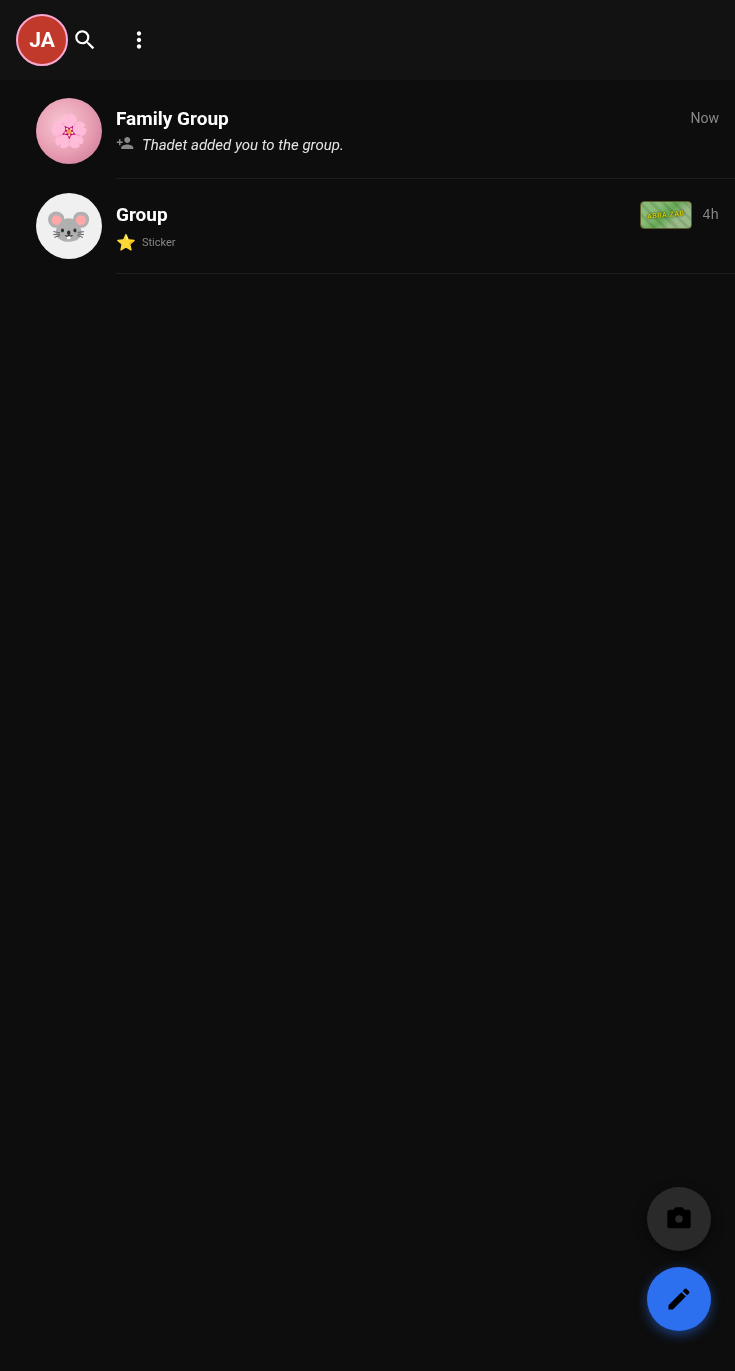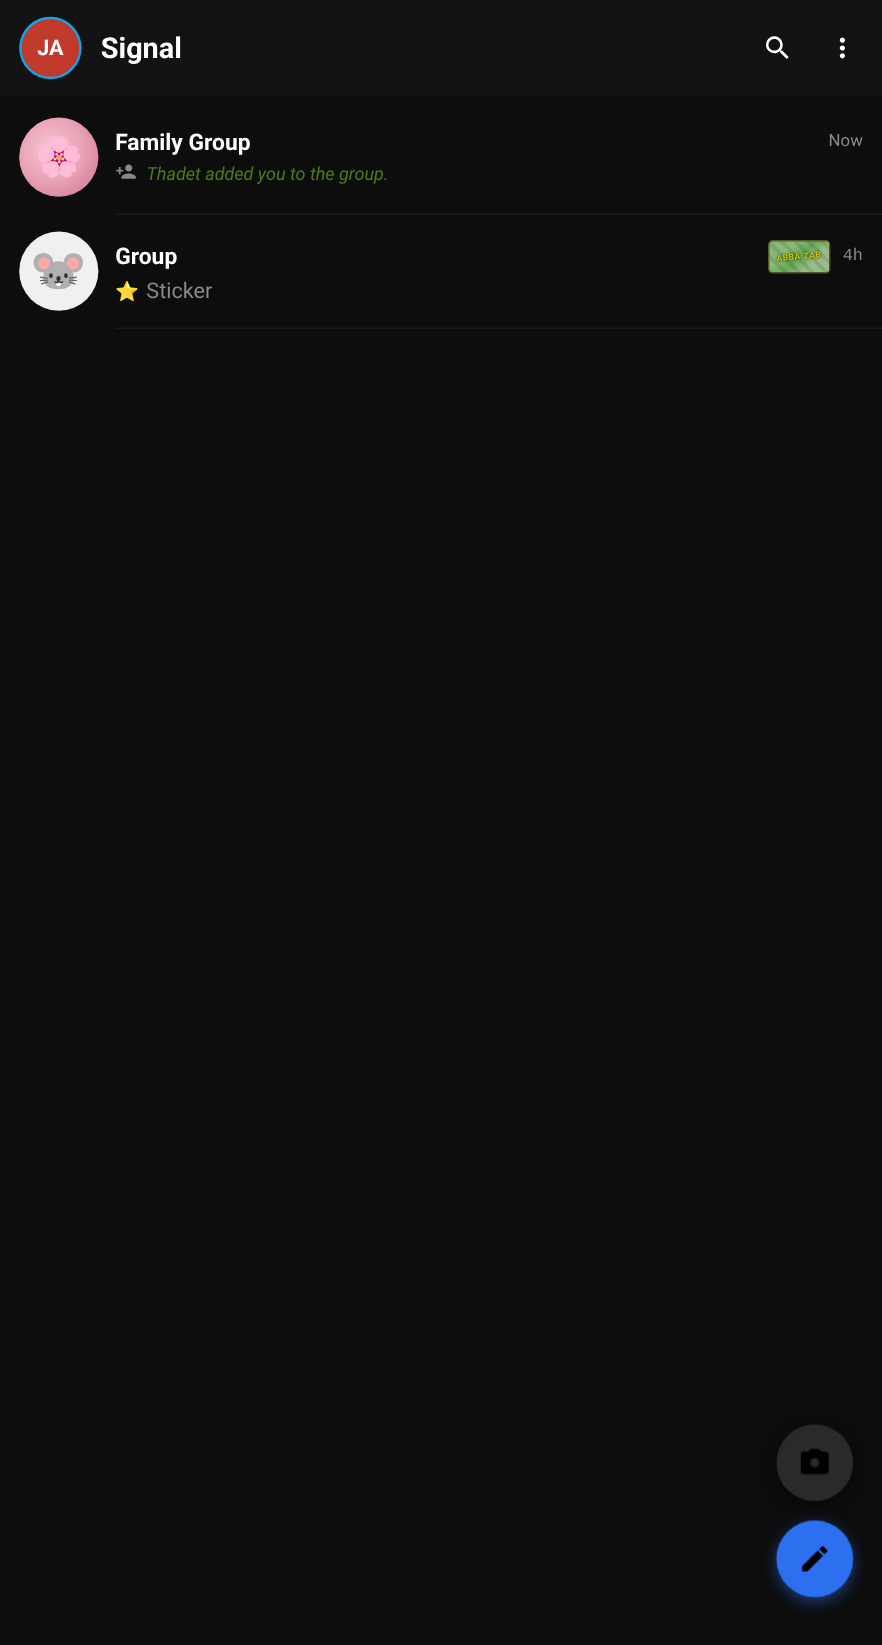--- a/index.html
+++ b/index.html
@@ -25,24 +25,24 @@
     }
 
     .avatar-ja {
       width: 52px;
       height: 52px;
       border-radius: 50%;
       background-color: #c0392b;
       display: flex;
       align-items: center;
       justify-content: center;
-      font-size: 18px;
+      font-size: 21px;
       font-weight: bold;
       color: #fff;
-      border: 2px solid #0ea5e9;
+      border: 2px solid #f9a8d4;
       flex-shrink: 0;
       cursor: pointer;
     }
 
     .toolbar-title {
       flex: 1;
       font-size: 24px;
       font-weight: bold;
       margin-left: 16px;
       color: #ffffff;
@@ -61,20 +61,21 @@
       cursor: pointer;
       padding: 4px;
       display: flex;
       align-items: center;
       justify-content: center;
     }
 
     
     .conversation-list {
       padding-top: 4px;
+      padding-left: 20px;
     }
 
     .conversation-item {
       display: flex;
       align-items: center;
       padding: 14px 16px;
       cursor: pointer;
       position: relative;
     }
 
@@ -147,21 +148,21 @@
 
     .conv-preview {
       display: flex;
       align-items: center;
       font-size: 15px;
       color: #888888;
     }
 
     .conv-preview-text {
       font-style: italic;
-      color: #4d7c0f;
+      color: #e5e5e5;
     }
 
     .add-person-icon {
       margin-right: 8px;
       font-size: 16px;
       color: #888888;
     }
 
     .sticker-preview {
       display: flex;
@@ -260,21 +261,20 @@
       margin-left: 96px;
     }
   </style>
 </head>
 <body>
 
 <div class="toolbar">
   <div class="avatar-ja">
     <span>JA</span>
   </div>
-  <span class="toolbar-title">Signal</span>
   <div class="toolbar-icons">
     <button class="icon-btn" title="Search">
       <svg width="26" height="26" viewBox="0 0 24 24">
         <path d="M15.5 14h-.79l-.28-.27A6.471 6.471 0 0 0 16 9.5 6.5 6.5 0 1 0 9.5 16c1.61 0 3.09-.59 4.23-1.57l.27.28v.79l5 4.99L20.49 19l-4.99-5zm-6 0C7.01 14 5 11.99 5 9.5S7.01 5 9.5 5 14 7.01 14 9.5 11.99 14 9.5 14z"></path>
       </svg>
     </button>
     <button class="icon-btn" title="More options">
       <svg width="26" height="26" viewBox="0 0 24 24">
         <path d="M12 8c1.1 0 2-.9 2-2s-.9-2-2-2-2 .9-2 2 .9 2 2 2zm0 2c-1.1 0-2 .9-2 2s.9 2 2 2 2-.9 2-2-.9-2-2-2zm0 6c-1.1 0-2 .9-2 2s.9 2 2 2 2-.9 2-2-.9-2-2-2z"></path>
       </svg>
@@ -311,21 +311,21 @@
         <span class="conv-name">Group</span>
         <div class="conv-preview-right">
           <div class="sticker-thumbnail">
             <span class="sticker-thumbnail-text">ABBA ZAB</span>
           </div>
           <span class="conv-time" style="margin-left:10px;font-family:Liberation Mono, monospace;">4h</span>
         </div>
       </div>
       <div class="conv-preview sticker-preview">
         <span style="font-size:16px;">⭐</span>
-        <span style="color:#888888; font-size:18px;">Sticker</span>
+        <span style="color:#888888; font-size:11px;">Sticker</span>
       </div>
     </div>
   </div>
 
   <div class="divider"></div>
 
 </div>
 
 <div class="fab-container">
   <button class="fab-camera" title="Camera">

